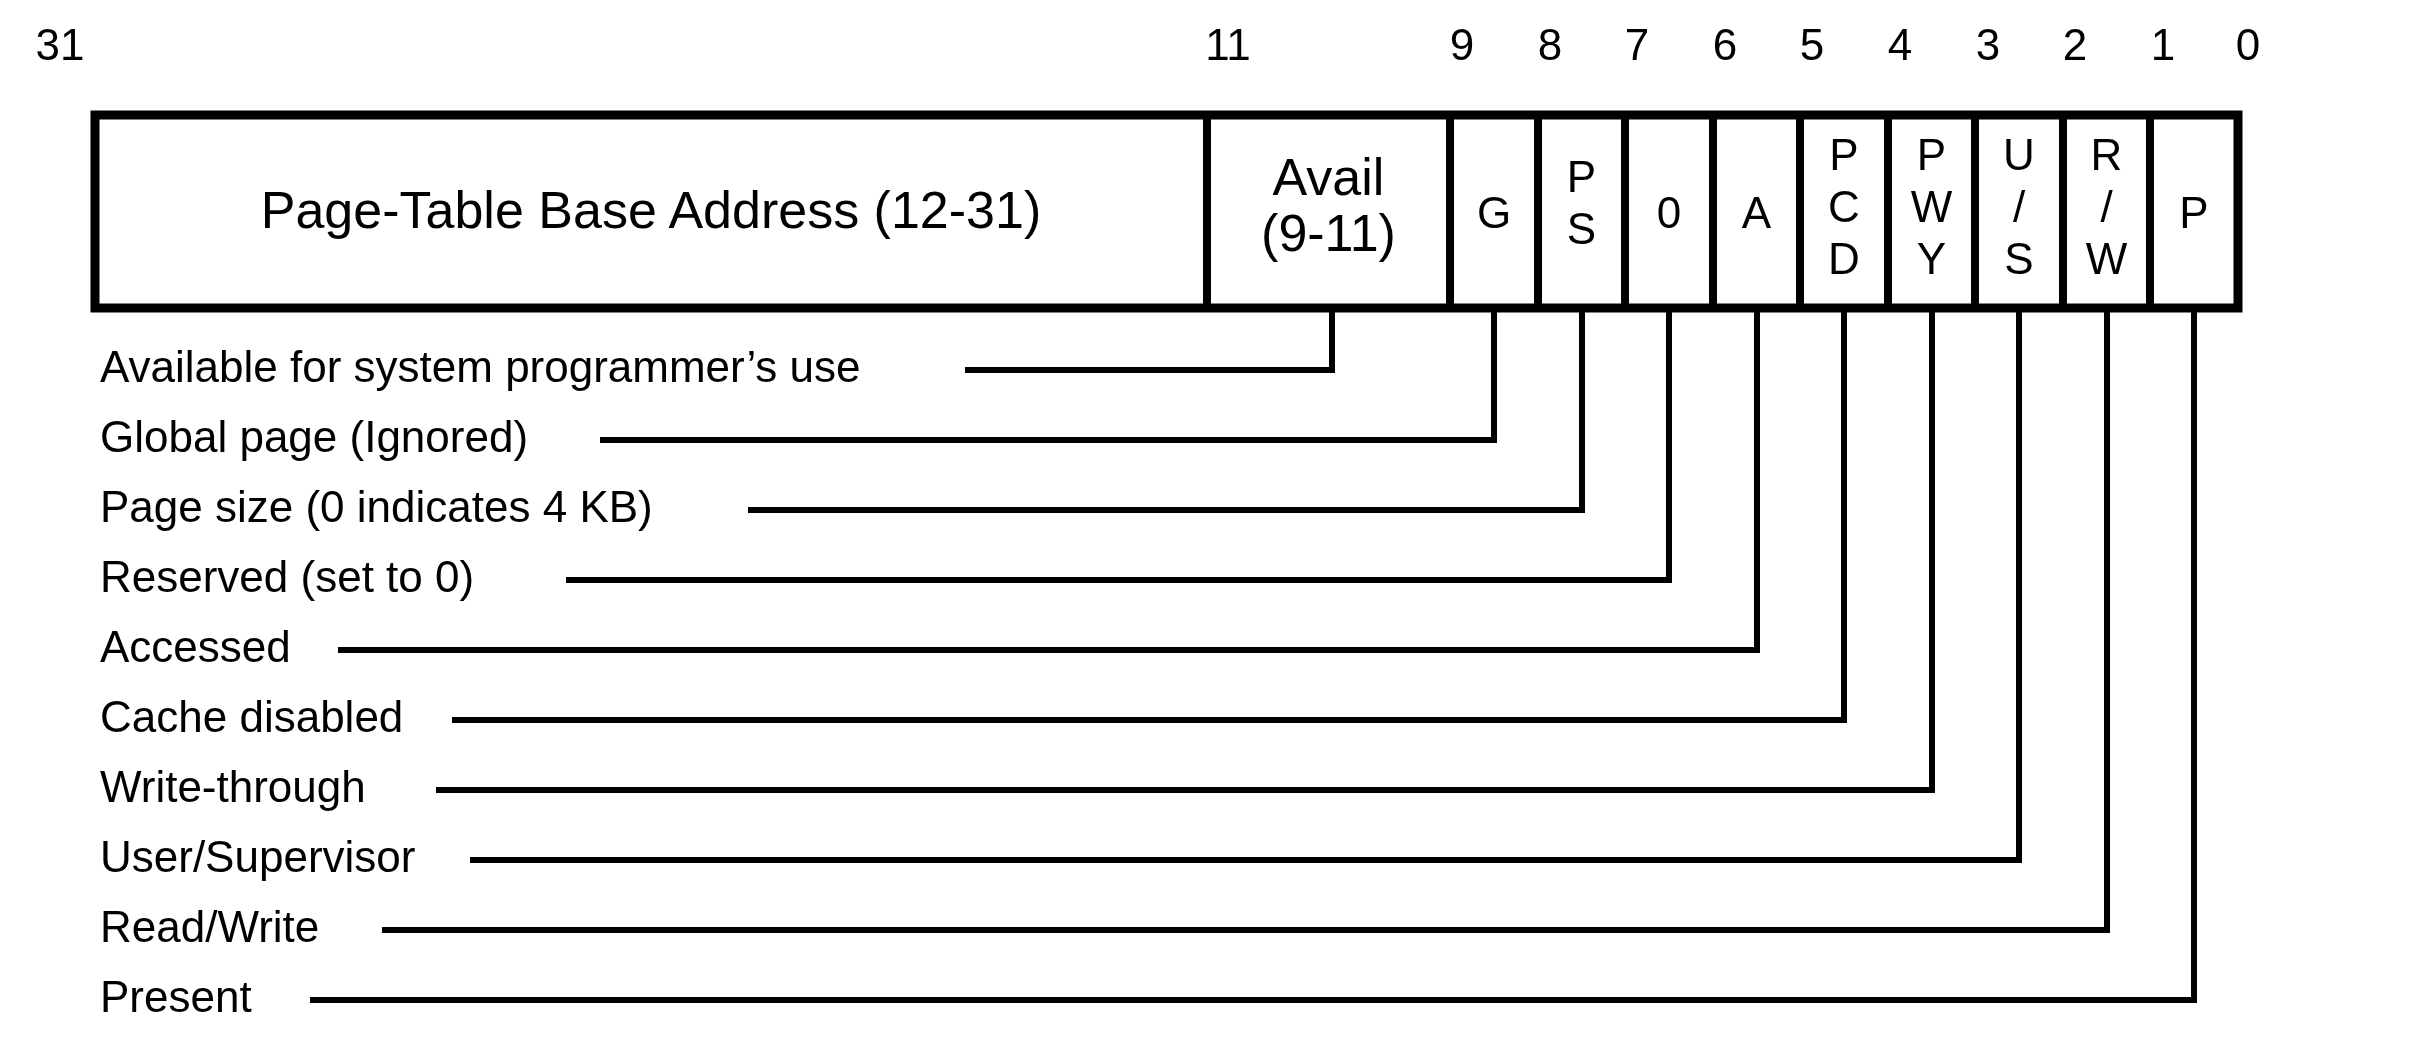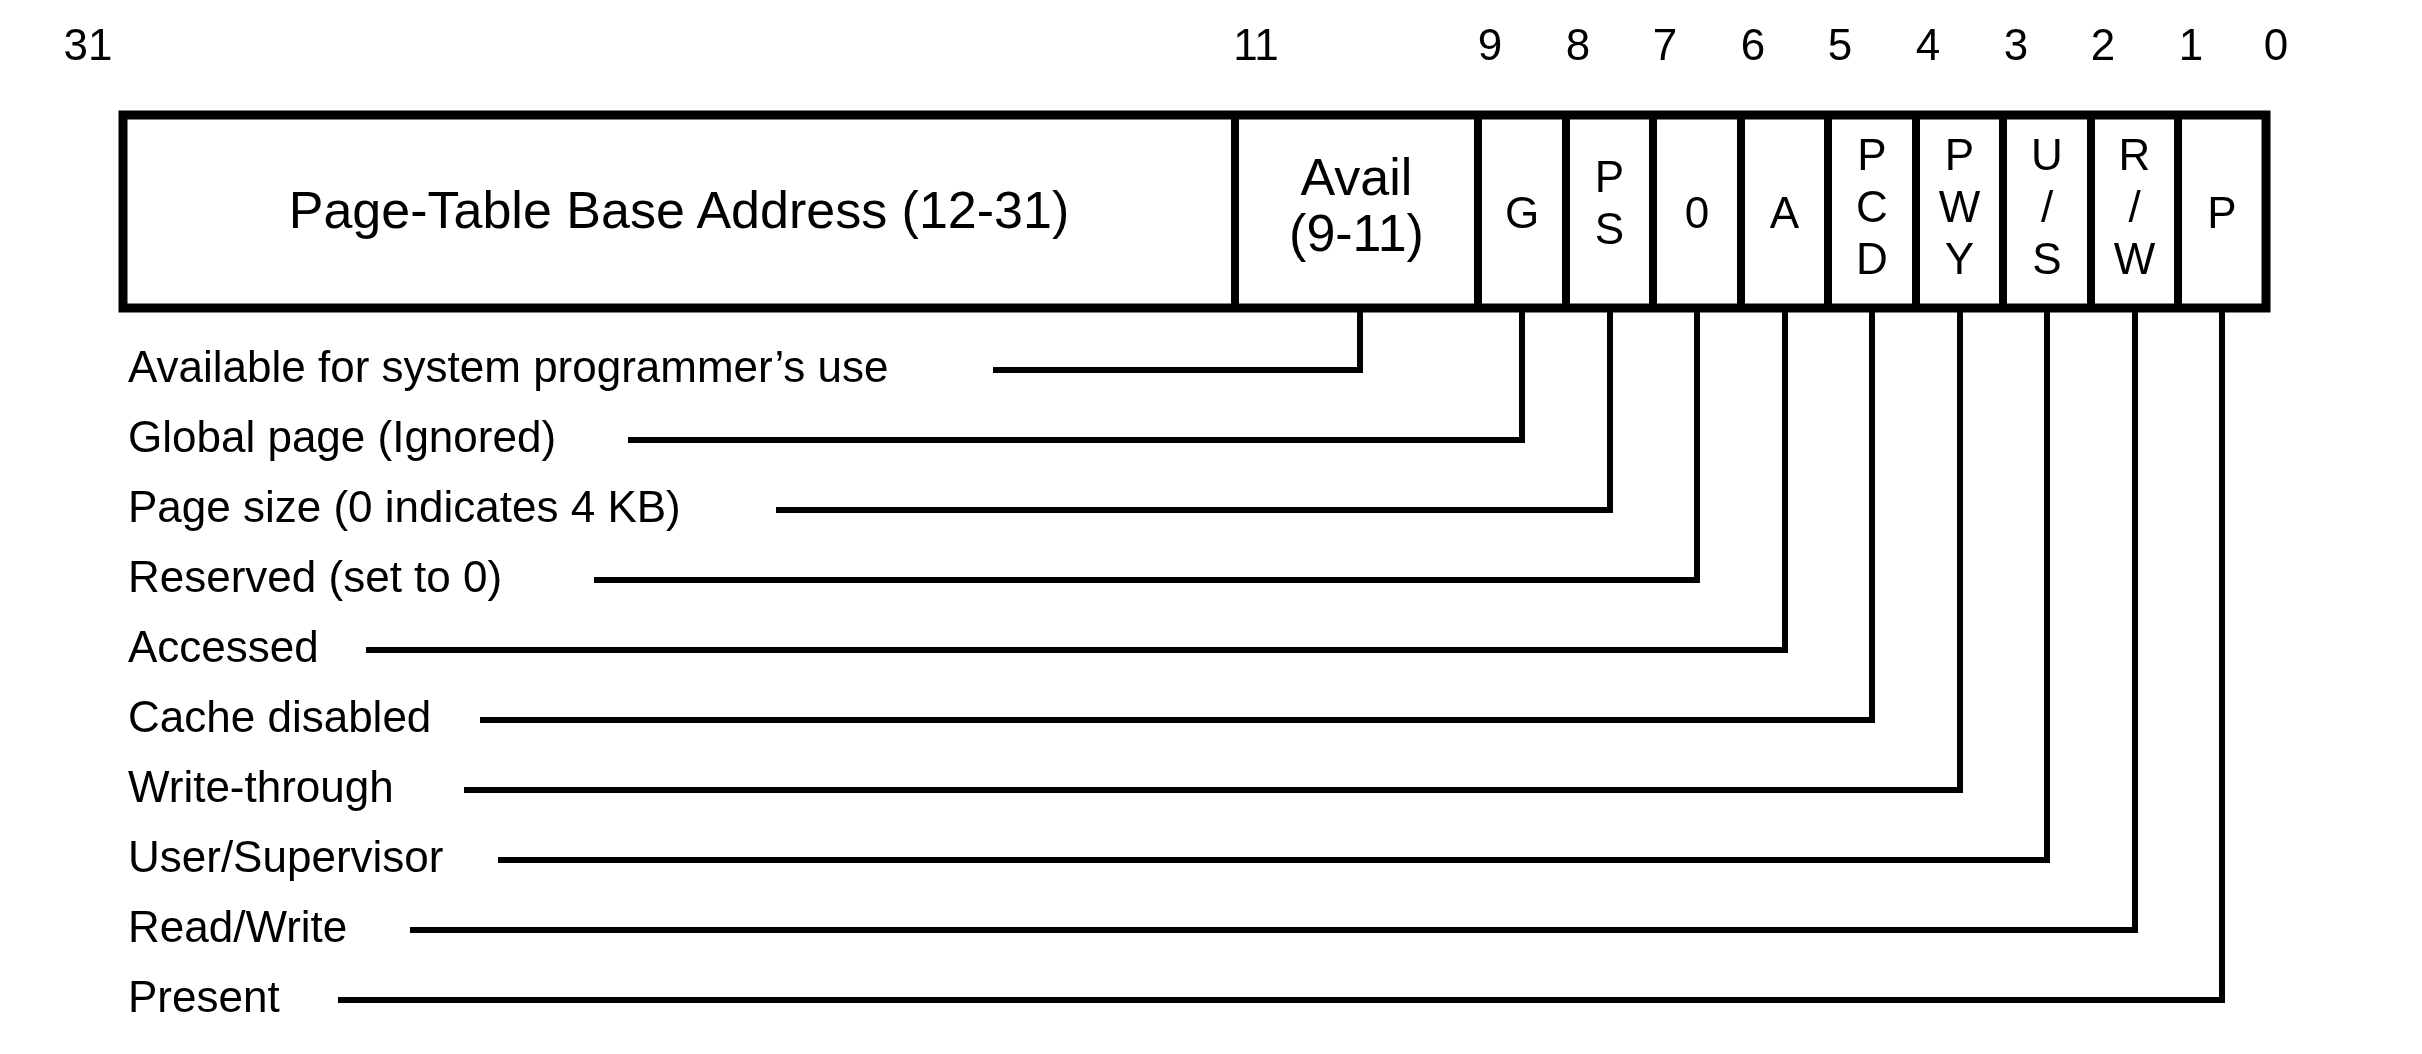--- a/index.html
+++ b/index.html
@@ -11,21 +11,20 @@
     width: 2422px;
     height: 1054px;
     font-family: "Liberation Sans", sans-serif;
     overflow: hidden;
   }
   #diagram-root {
     position: relative;
     width: 2082px;
     height: 1054px;
     background: #ffffff;
-    padding-left: 28px;
   }
   svg.diagram {
     display: block;
     width: 2422px;
     height: 1054px;
   }
   text {
     font-family: "Liberation Sans", sans-serif;
     fill: #000000;
   }

